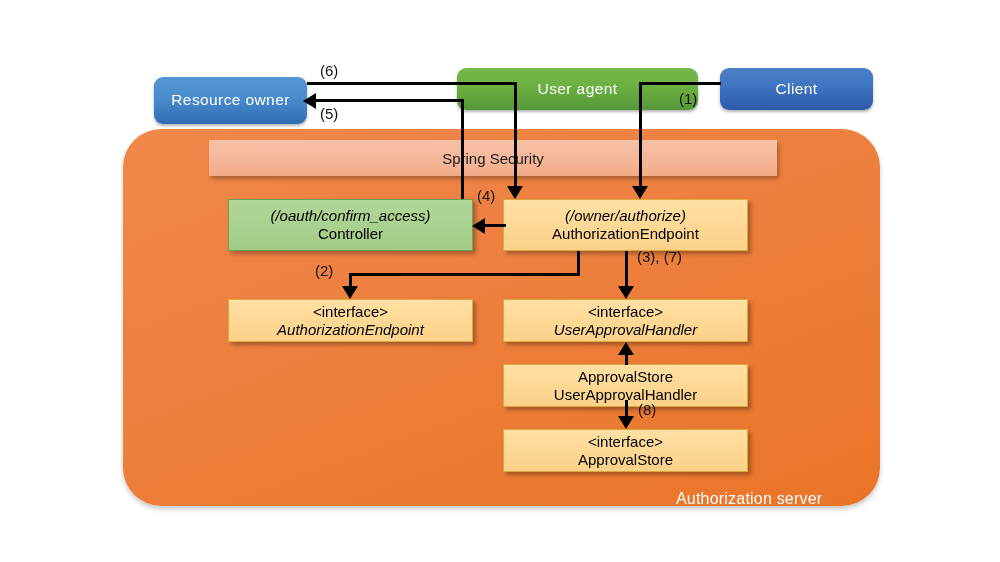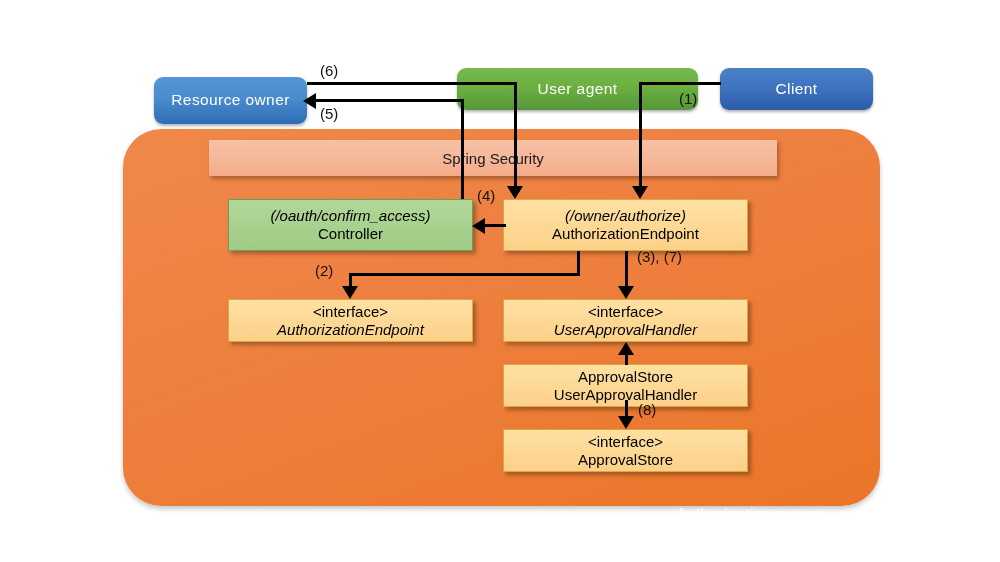--- a/index.html
+++ b/index.html
@@ -131,21 +131,21 @@
     white-space: nowrap;
   }
 </style>
 </head>
 <body>
 
 <div id="canvas">
 
   <div class="container-orange" style="left:123px; top:129px; width:757px; height:377px;"></div>
 
-  <div class="container-label" style="left:676px; top:506px;">Authorization server</div>
+  <div class="container-label" style="left:676px; top:490px;">Authorization server</div>
 
   <div class="banner" style="left:209px; top:140px; width:568px; height:36px;">
     <span>Spring Security</span>
   </div>
 
   <div class="node actor actor-blue" style="left:154px; top:77px; width:153px; height:47px;">
     <span>Resource owner</span>
   </div>
 
   <div class="node actor actor-green" style="left:457px; top:68px; width:241px; height:42px;">

